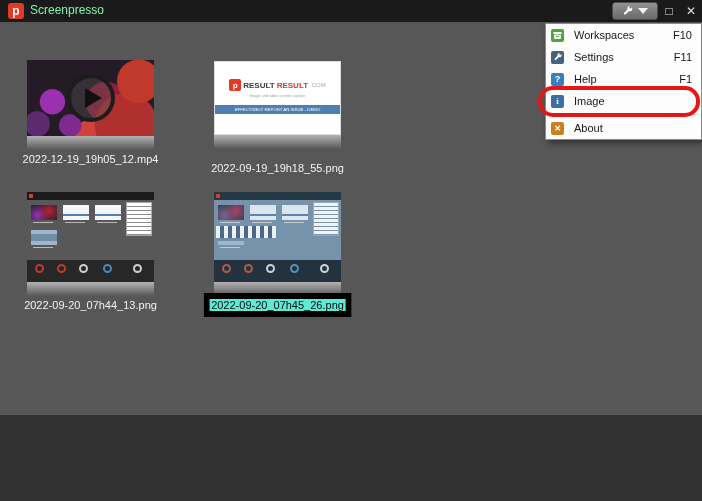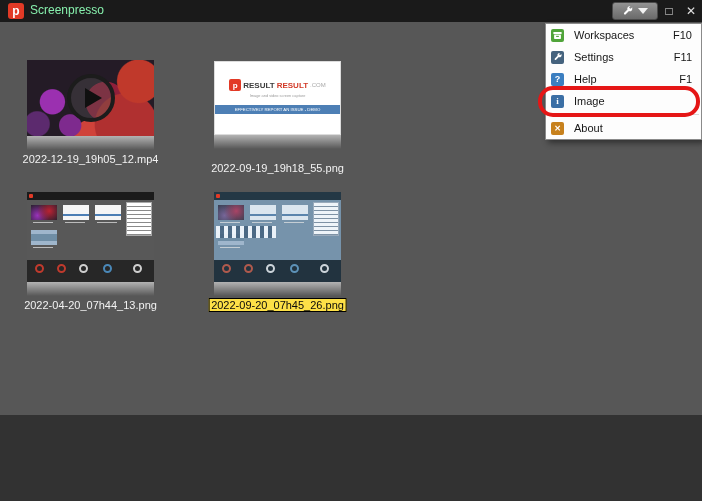--- a/index.html
+++ b/index.html
@@ -17,21 +17,21 @@
   .winbtn.max { left:659px; }
   .winbtn.close { left:681px; }
 
   
   .main { position:absolute; left:0; top:22px; width:702px; height:393px; background:#575757; }
 
   .thumb { position:absolute; }
   .timg { position:relative; width:127px; overflow:hidden; }
   .reflection { position:absolute; left:0; width:127px; height:14px; background:linear-gradient(to bottom, rgba(255,255,255,.55), rgba(255,255,255,0)); }
   .fname { position:absolute; left:50%; transform:translateX(-50%); white-space:nowrap; font-size:11px; color:#f2f2f2; }
-  .fname .selbox { background:#fde047; color:#0a0a0a; border:1px solid #000000; padding:0 2px; }
+  .fname .selbox { background:#5eead4; color:#0a0a0a; border:6px solid #000000; padding:0 2px; }
 
   
   .art-video { height:76px; background:
     radial-gradient(circle at 88% 28%, #c0392b 0 17%, rgba(0,0,0,0) 18%),
     radial-gradient(circle at 78% 85%, #b03030 0 26%, rgba(0,0,0,0) 27%),
     radial-gradient(circle at 62% 55%, #8f1f3a 0 22%, rgba(0,0,0,0) 23%),
     radial-gradient(circle at 20% 55%, #9b30b0 0 11%, rgba(0,0,0,0) 12%),
     radial-gradient(circle at 34% 86%, #7e2a8e 0 10%, rgba(0,0,0,0) 11%),
     radial-gradient(circle at 8% 84%, #5c2a6e 0 9%, rgba(0,0,0,0) 10%),
     radial-gradient(circle at 50% 100%, #d0423a 0 16%, rgba(0,0,0,0) 17%),
@@ -159,21 +159,21 @@
         </div>
         <div class="m-bar">
           <i class="m-c" style="left:8px;  border-color:#c03a2d;"></i>
           <i class="m-c" style="left:30px; border-color:#c03a2d;"></i>
           <i class="m-c" style="left:52px; border-color:#cfcfcf;"></i>
           <i class="m-c" style="left:76px; border-color:#4a88b8;"></i>
           <i class="m-c" style="left:106px;border-color:#cfcfcf;"></i>
         </div>
       </div>
       <div class="reflection" style="top:90px;"></div>
-      <div class="fname" style="top:107px;">2022-04-20_07h44_13.png</div>
+      <div class="fname" style="top:107px;">2022-09-20_07h44_13.png</div>
     </div>
 
     <div class="thumb" style="left:214px; top:170px;">
       <div class="timg mini sel">
         <div class="m-tb">
             <i class="m-logo"></i>
           </div>
         <div class="m-body">
           <i class="m-th m-colorful" style="left:4px;"></i>
           <i class="m-th m-white" style="left:36px;"></i>

